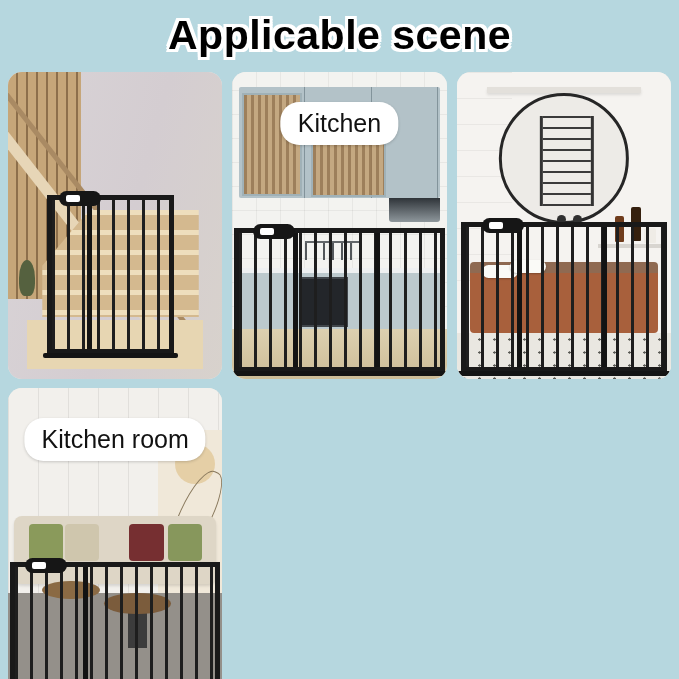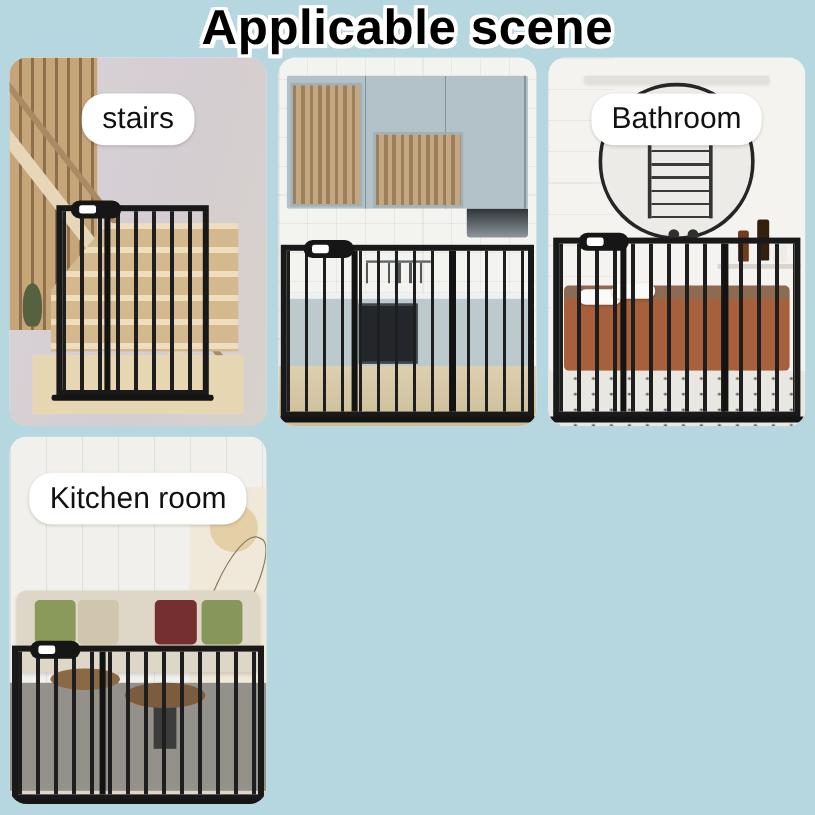--- a/index.html
+++ b/index.html
@@ -2,21 +2,21 @@
 <html><head>
 <meta charset="utf-8">
 <style>
   html,body{margin:0;padding:0;}
   body{
     width:679px;height:679px;overflow:hidden;position:relative;
     background:#b6d7df;
     font-family:"Liberation Sans", sans-serif;
   }
   .title{
-    margin:0;height:46px;line-height:46px;text-align:center;
+    margin:12px;height:46px;line-height:46px;text-align:center;
     font-size:41px;font-weight:bold;color:#000;letter-spacing:.5px;
     text-shadow:-3px -3px 0 #fff,3px -3px 0 #fff,-3px 3px 0 #fff,3px 3px 0 #fff,
                 -3px 0 0 #fff,3px 0 0 #fff,0 -3px 0 #fff,0 3px 0 #fff;
   }
   .grid{
     display:grid;box-sizing:border-box;
     grid-template-columns:repeat(3,1fr);
     grid-template-rows:repeat(2,1fr);
     gap:9px 10px;padding:2px 8px 9px;height:633px;
   }
@@ -161,40 +161,40 @@
     <div class="abs p1-slats"></div>
     <div class="abs p1-stringer"></div>
     <div class="abs p1-rail"></div>
     <div class="abs p1-steps"></div>
     <div class="abs p1-base"></div>
     <div class="abs p1-plant"></div>
     <div class="gate" style="left:18%;width:55%;top:40%;bottom:8%;">
       <span class="post" style="left:30%;"></span>
       <span class="handle" style="left:6%;"></span>
     </div>
-    <span class="pill">stairs</span>
   </div>
 
 
   <div class="panel">
     <div class="abs p3-wall"></div>
     <div class="abs p3-cab">
       <div class="p3-glass g1"></div>
       <div class="p3-glass g2"></div>
     </div>
     <div class="abs p3-hood"></div>
     <div class="abs p3-utensils"></div>
     <div class="abs p3-lower"></div>
     <div class="abs p3-oven"></div>
     <div class="abs p3-floor"></div>
     <div class="gate" style="left:1%;right:1%;top:51%;bottom:2%;">
       <span class="post" style="left:27%;"></span>
       <span class="post" style="right:30%;"></span>
       <span class="handle" style="left:7%;"></span>
     </div>
+    <span class="pill">Kitchen</span>
   </div>
 
   <div class="panel">
     <div class="abs p4-wall"></div>
     <div class="abs p4-tile"></div>
     <div class="abs p4-shelf"></div>
     <div class="abs p4-mirror">
       <div class="p4-ladder"></div>
     </div>
     <div class="abs p4-faucet"></div>
@@ -204,21 +204,20 @@
     <span class="p4-bottle b3"></span>
     <div class="abs p4-tub"></div>
     <span class="p4-towel t1"></span>
     <span class="p4-towel t2"></span>
     <div class="abs p4-floor"></div>
     <div class="gate" style="left:2%;right:2%;top:49%;bottom:2%;">
       <span class="post" style="left:26%;"></span>
       <span class="post" style="right:28%;"></span>
       <span class="handle" style="left:8%;"></span>
     </div>
-    <span class="pill">Bathroom</span>
   </div>
 
   <div class="panel">
     <div class="abs p5-wall"></div>
     <div class="abs p5-art"></div>
     <div class="abs p5-sofa">
       <span class="p5-pillow green1"></span>
       <span class="p5-pillow beige"></span>
       <span class="p5-pillow red"></span>
       <span class="p5-pillow green2"></span>

